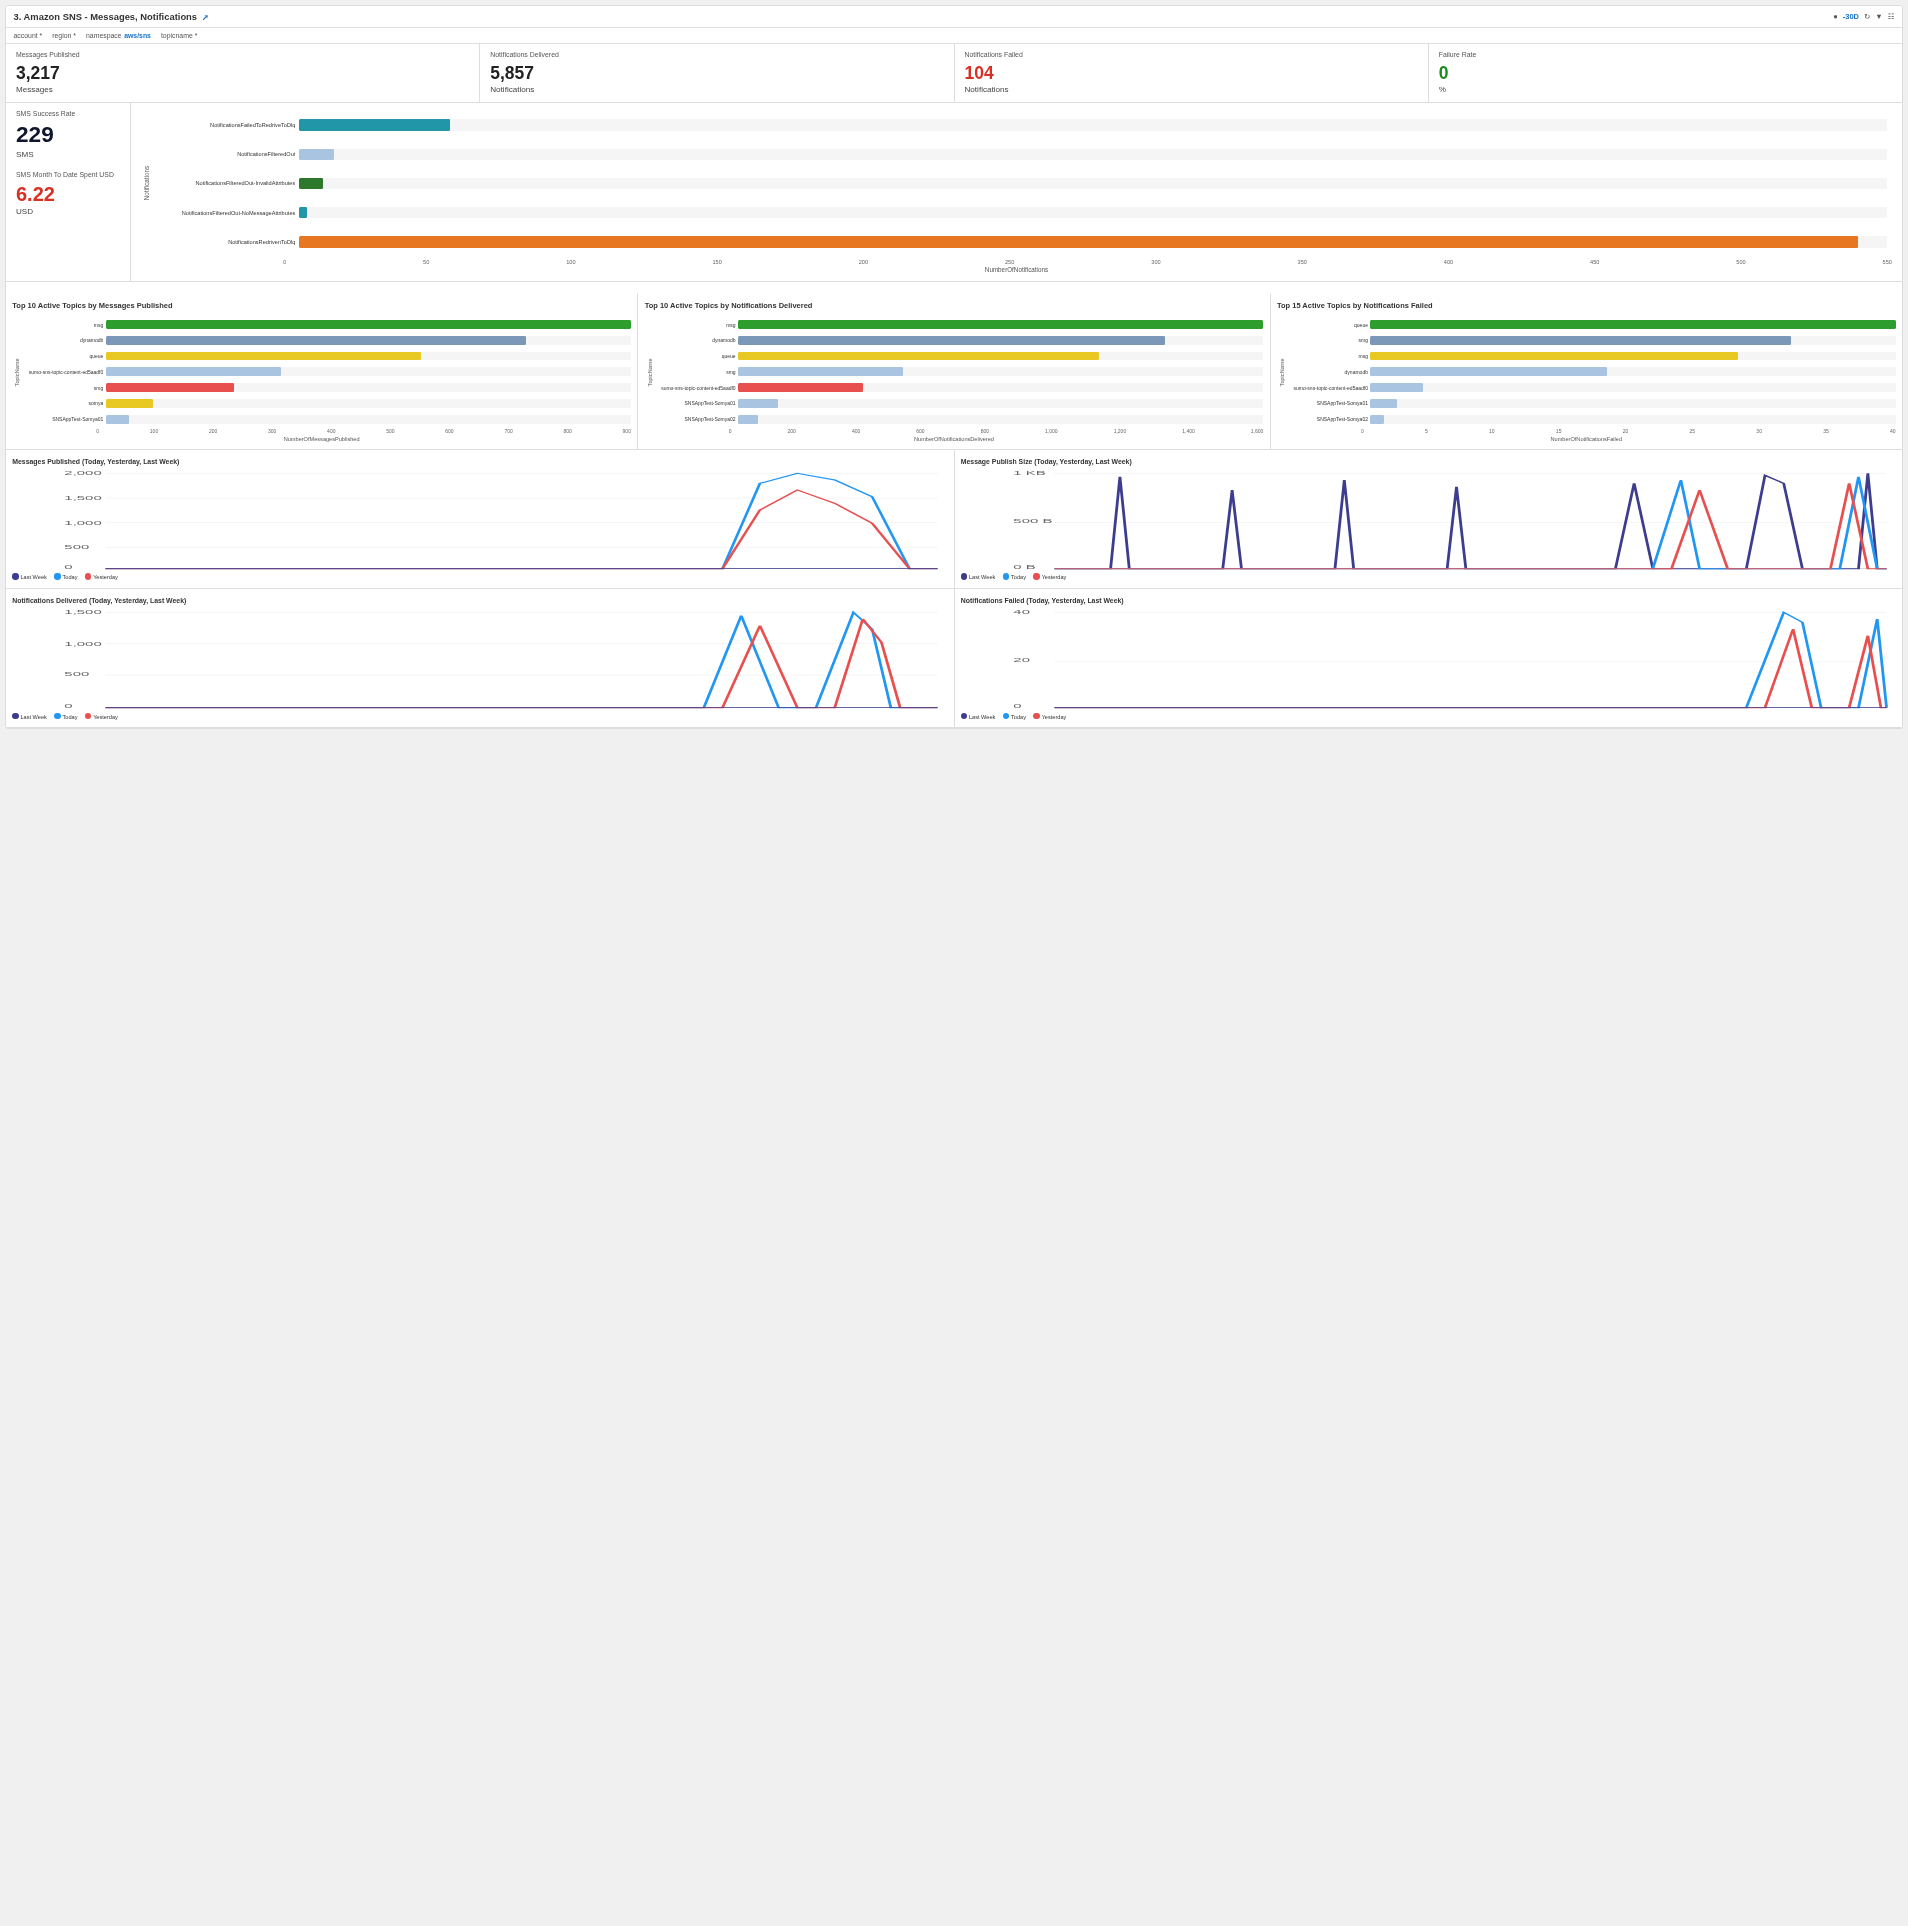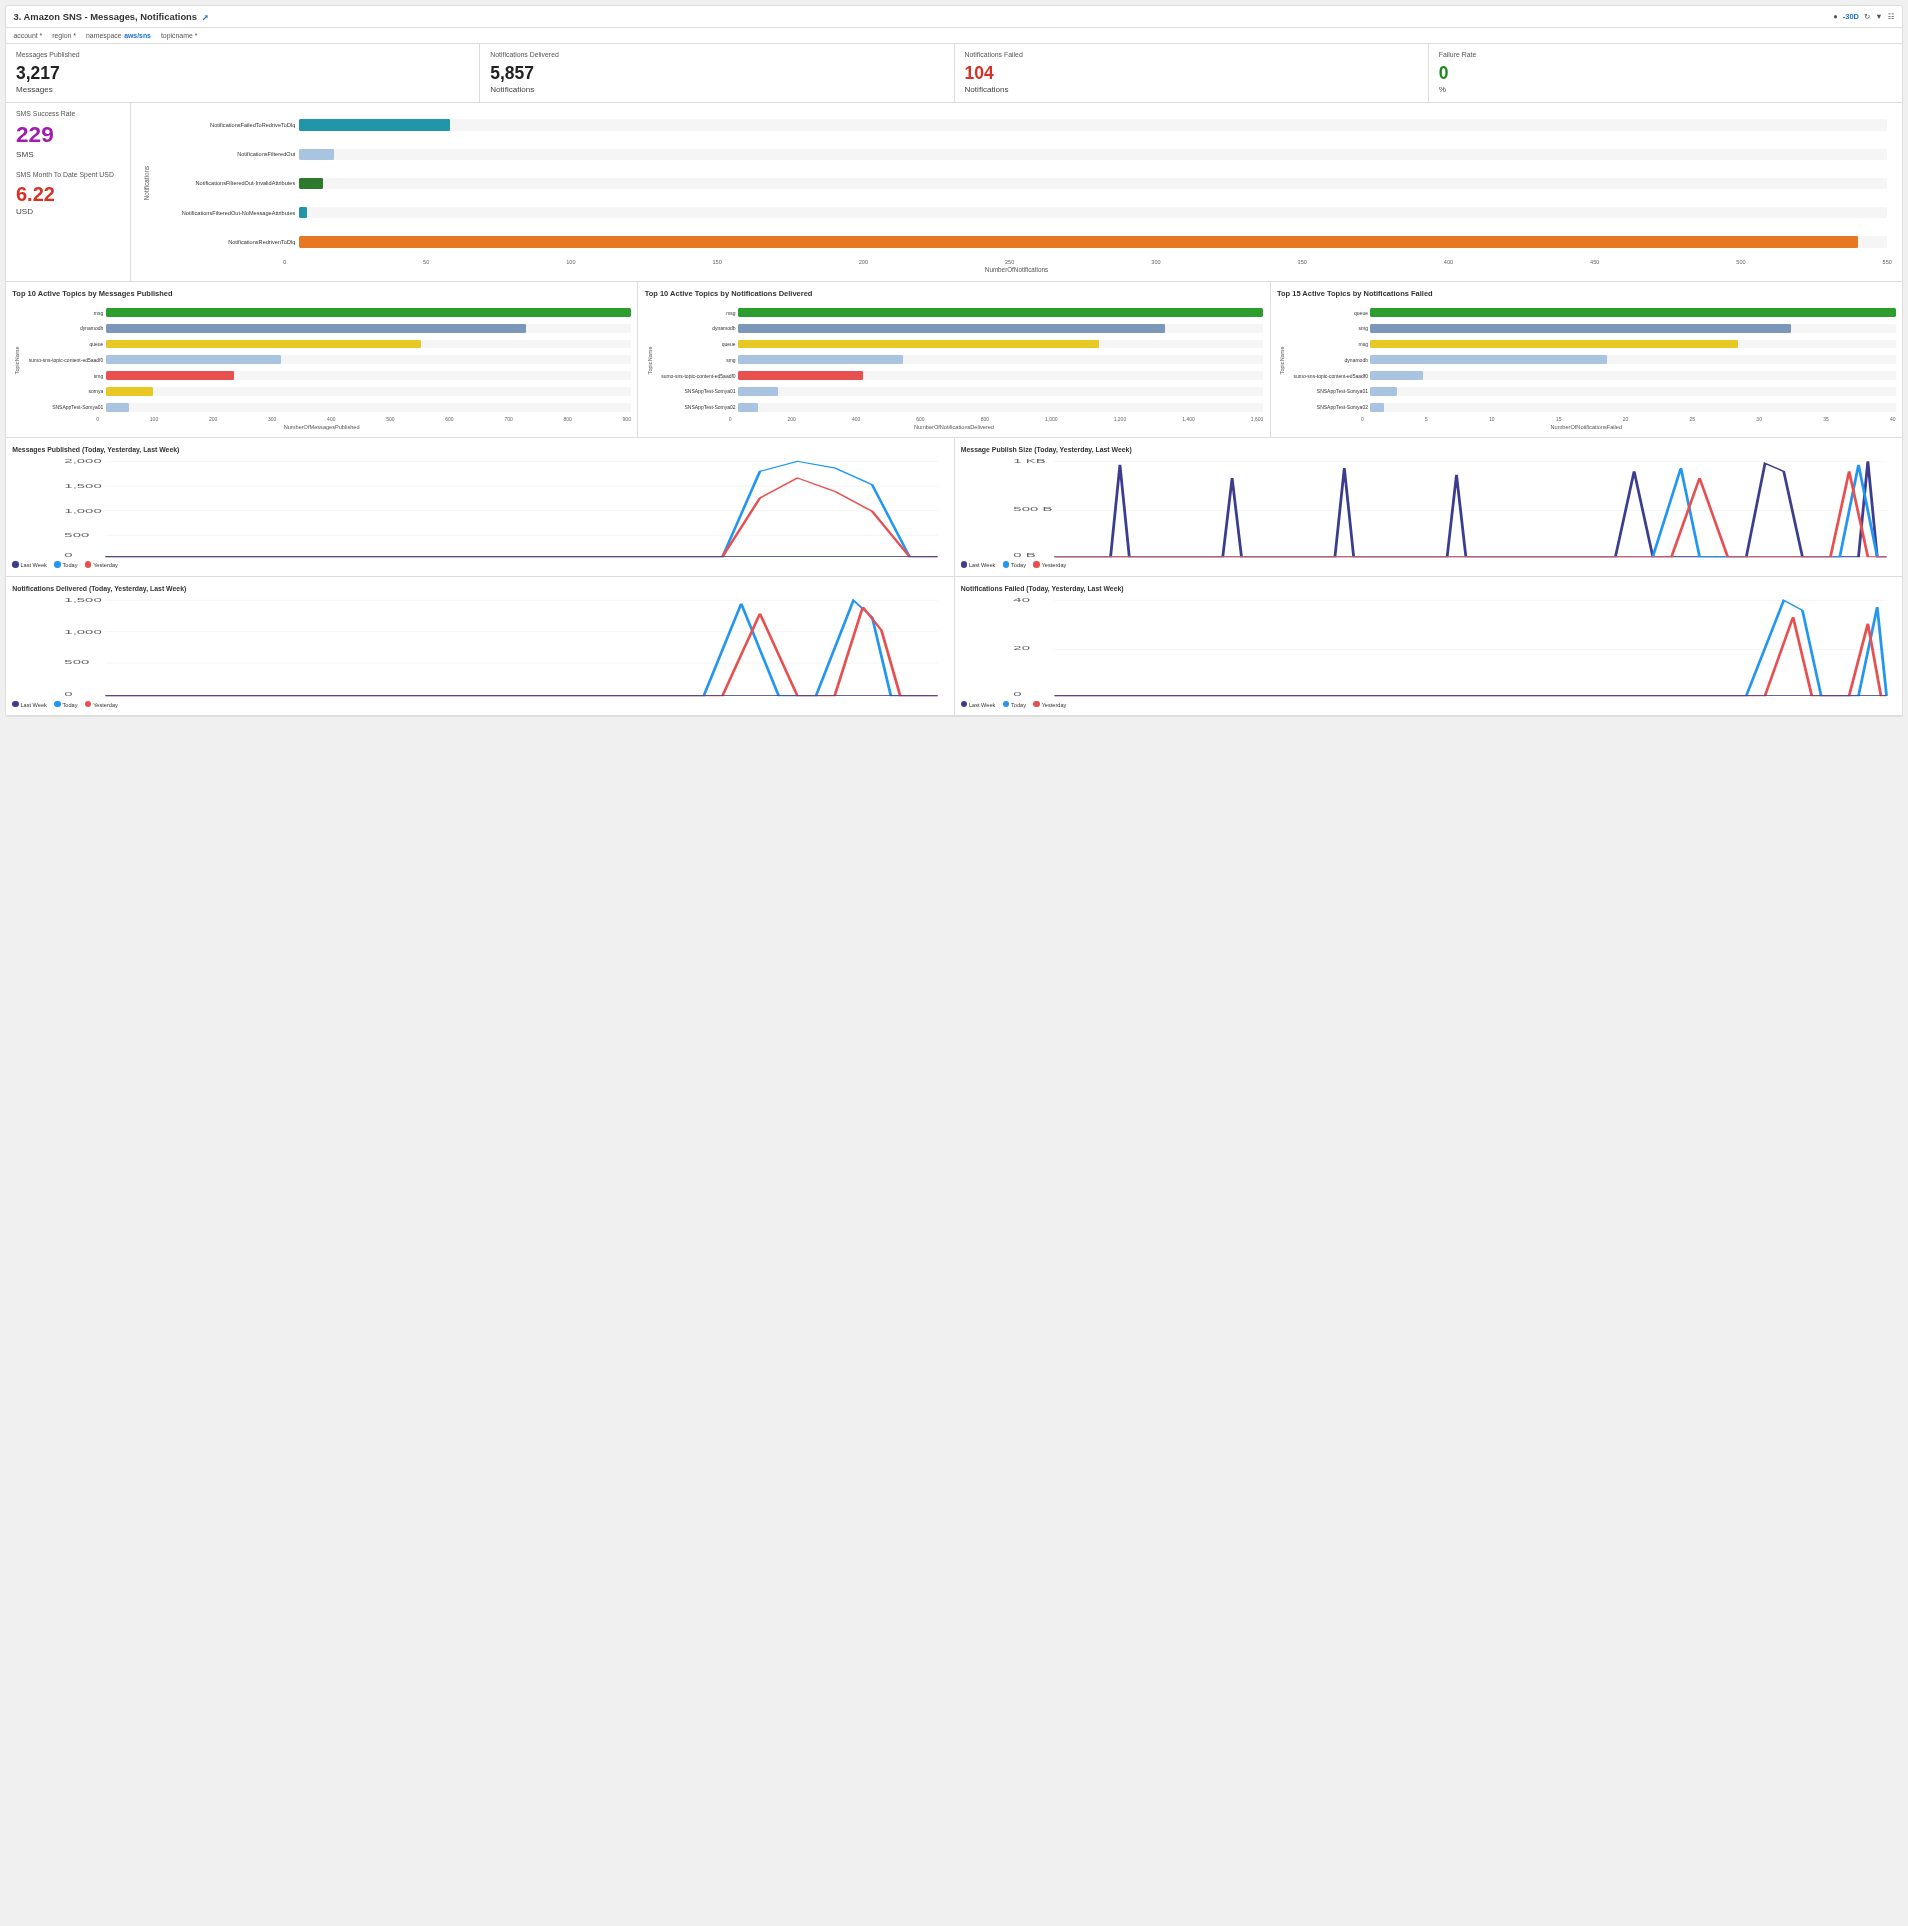--- a/index.html
+++ b/index.html
@@ -25,21 +25,21 @@
     .metric-label { font-size: 6.9px; color: #555; margin-bottom: 5px; }
     .metric-value { font-size: 17.5px; font-weight: 700; color: #222; }
     .metric-value.red { color: #d93025; }
     .metric-value.green { color: #1a8a1a; }
     .metric-unit { font-size: 8.1px; color: #444; margin-top: 1.3px; }
 
     
     .middle-section { display: flex; border-bottom: 0.6px solid #ddd; }
     .sms-panel { width: 125px; min-width: 113px; border-right: 0.6px solid #ddd; padding: 7.5px 10px; background: #fff; }
     .sms-label { font-size: 6.9px; color: #555; margin-bottom: 5px; }
-    .sms-value { font-size: 22.6px; font-weight: 700; color: #a21caf; }
+    .sms-value { font-size: 22.6px; font-weight: 700; color: #0f172a; }
     .sms-unit { font-size: 8.1px; color: #444; margin-top: 1.3px; margin-bottom: 12.5px; }
     .sms-label2 { font-size: 6.9px; color: #555; margin-top: 7.5px; margin-bottom: 5px; }
     .sms-value2 { font-size: 20px; font-weight: 700; color: #d93025; }
     .sms-unit2 { font-size: 8.1px; color: #444; margin-top: 1.3px; }
 
     .notif-detail-panel { flex: 1; padding: 7.5px 10px; background: #fff; }
     .panel-title { font-size: 7.5px; font-weight: 600; color: #333; margin-bottom: 6.3px; }
 
     
     .notif-chart { display: flex; flex-direction: column; height: 163px; position: relative; }
@@ -48,21 +48,21 @@
     .chart-bars { flex: 1; display: flex; flex-direction: column; justify-content: space-around; padding: 0 5px; position: relative; }
     .bar-row { display: flex; align-items: center; gap: 3.8px; height: 17.5px; }
     .bar-row-label { font-size: 5.6px; color: #333; width: 138px; text-align: right; white-space: nowrap; overflow: hidden; text-overflow: ellipsis; }
     .bar-container { flex: 1; height: 11.3px; background: #f5f5f5; position: relative; overflow: hidden; border-radius: 1.3px; }
     .bar-fill { height: 100%; border-radius: 1.3px; }
     .chart-x-axis { display: flex; justify-content: space-between; padding: 2.5px 0 0 142px; font-size: 5.6px; color: #666; }
     .chart-x-title { text-align: center; font-size: 6.3px; color: #555; margin-top: 1.3px; }
 
     
     .charts-row { display: flex; border-bottom: 0.6px solid #ddd; }
-    .chart-panel { flex: 1; border-right: 0.6px solid #ddd; padding: 7.5px 6.3px; background: #fff; }
+    .chart-panel { flex: 1; border-right: 0.6px solid #ddd; padding: 7.5px 6.3px; background: #fff; margin-top: 12px; }
     .chart-panel:last-child { border-right: none; }
 
     
     .h-bar-chart { display: flex; flex-direction: column; height: 125px; }
     .h-bar-inner { display: flex; flex: 1; }
     .h-y-label { writing-mode: vertical-rl; transform: rotate(180deg); font-size: 5.6px; color: #555; display: flex; align-items: center; justify-content: center; width: 10px; }
     .h-bars { flex: 1; display: flex; flex-direction: column; justify-content: space-around; }
     .h-bar-row { display: flex; align-items: center; height: 12.5px; gap: 2.5px; }
     .h-bar-label { font-size: 5px; color: #333; width: 81px; text-align: right; white-space: nowrap; overflow: hidden; text-overflow: ellipsis; }
     .h-bar-cont { flex: 1; height: 8.8px; background: #f5f5f5; position: relative; border-radius: 1.3px; overflow: hidden; }

